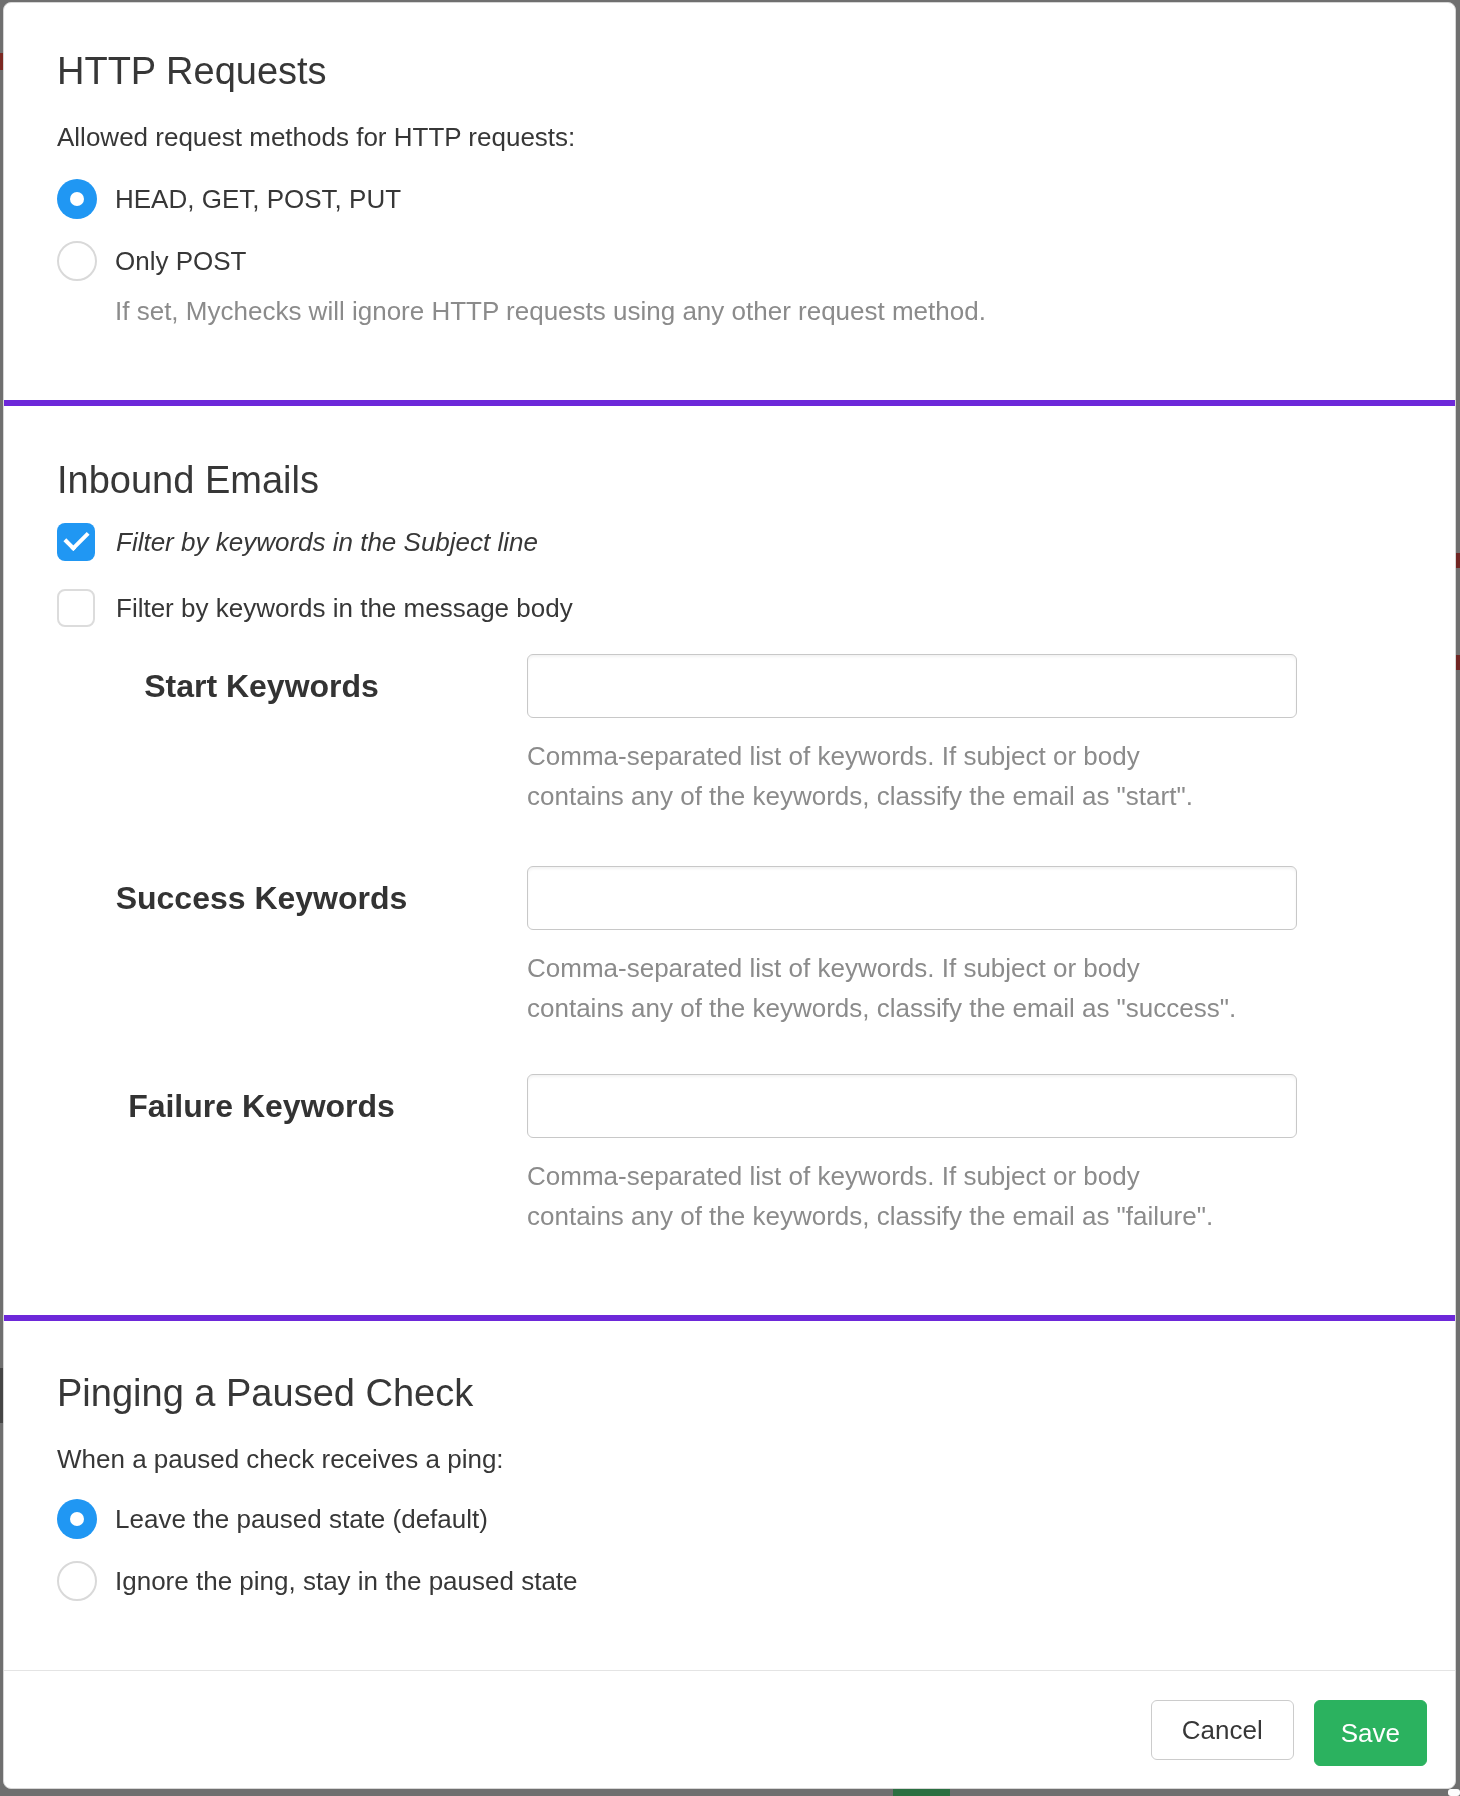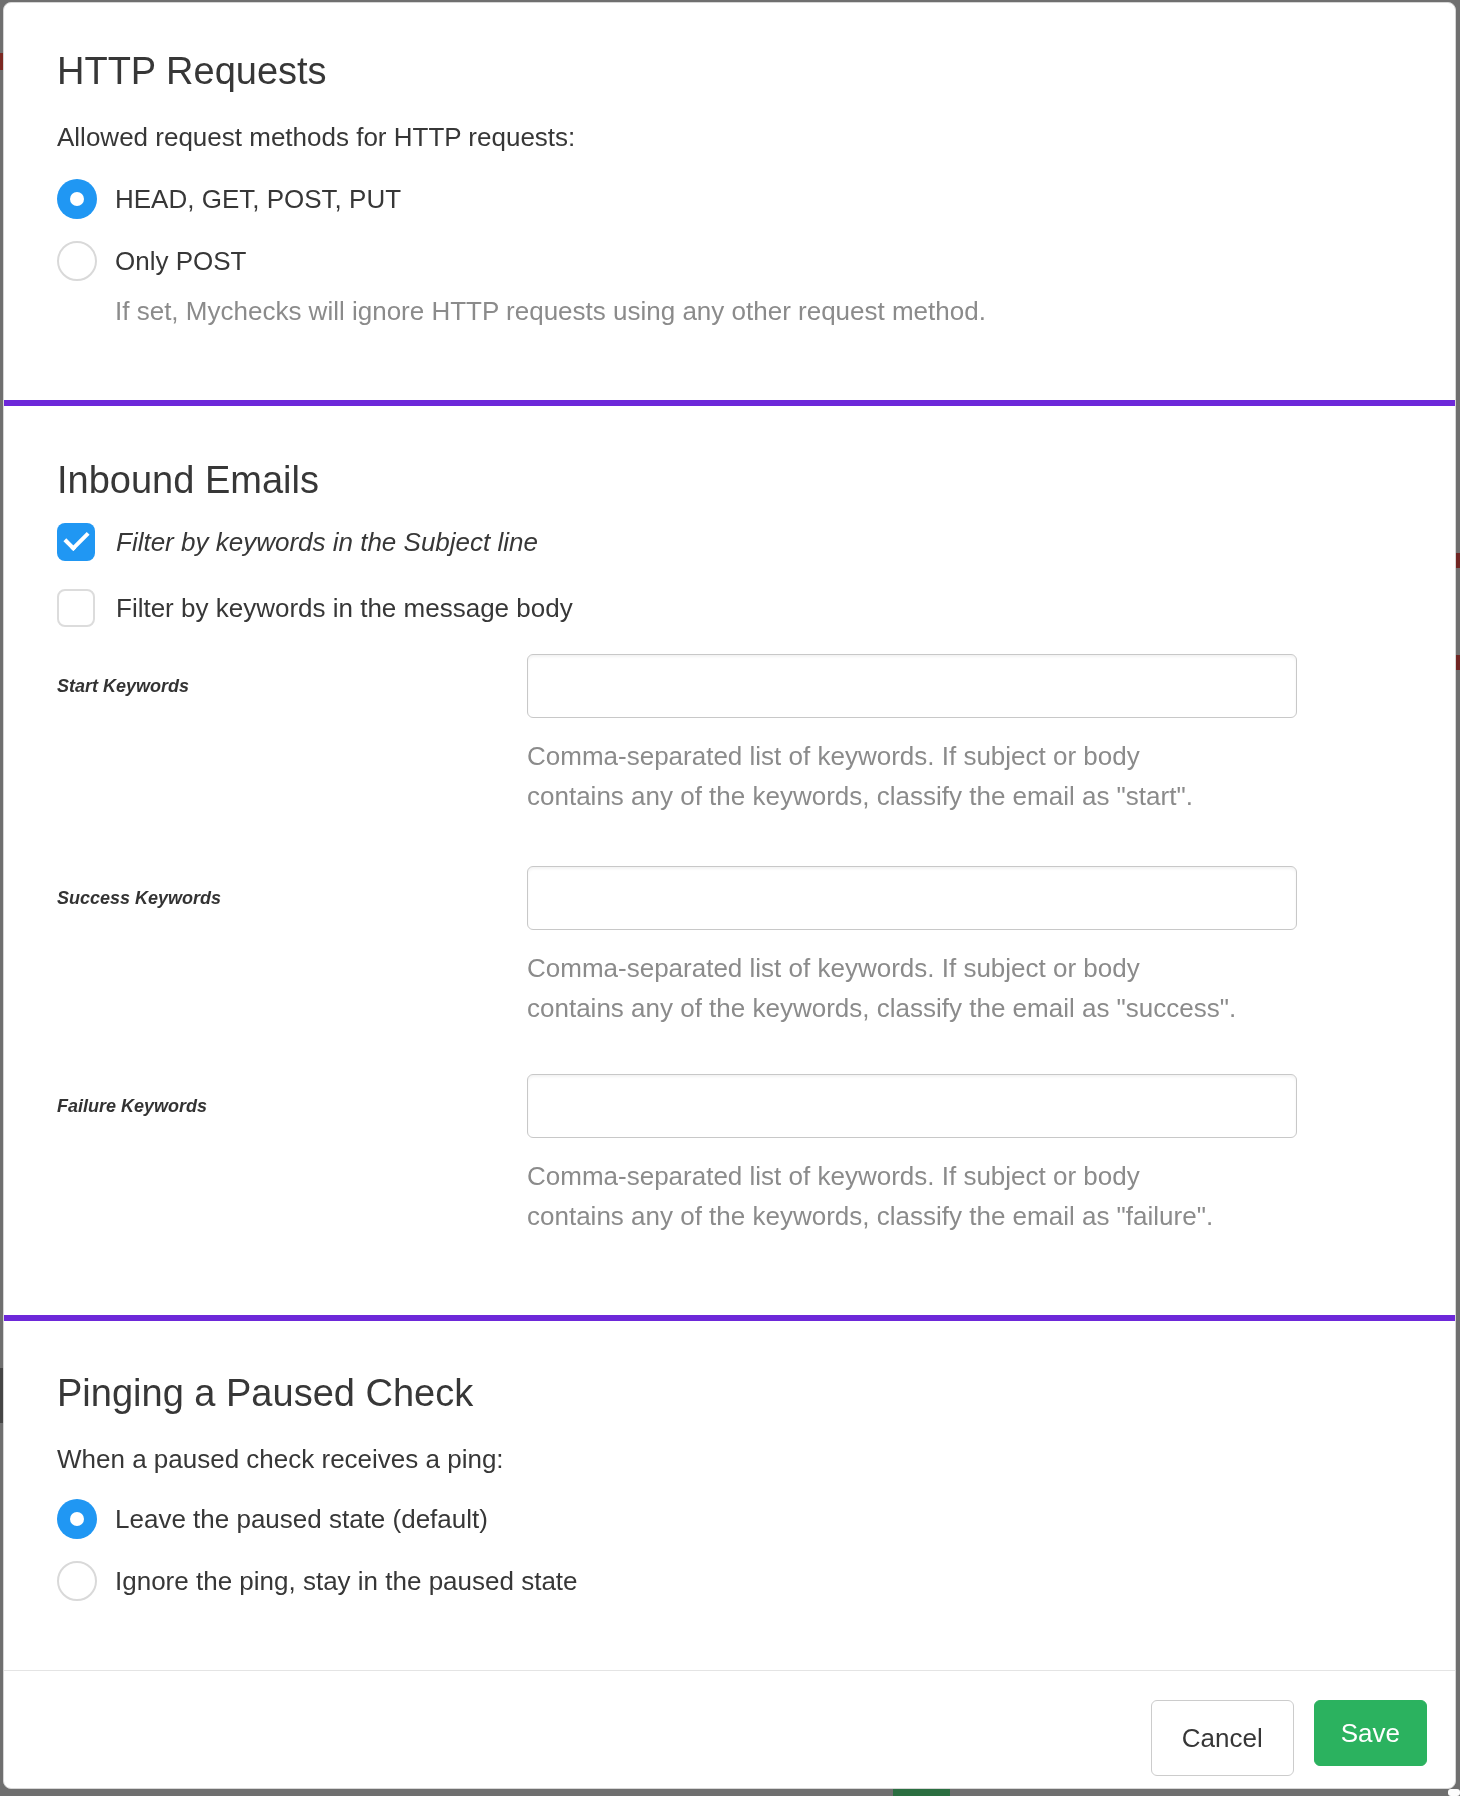--- a/index.html
+++ b/index.html
@@ -47,42 +47,42 @@
   }
   .checkbox.off{border:2px solid #dcdcdc;background:#fff;}
   .sec2 .crow1{margin-top:20px;font-style:italic;}
   .sec2 .crow2{margin-top:26px;}
 
   
   .field-row{display:flex;margin-top:26px;}
   .field-row.fr2{margin-top:50px;}
   .field-row.fr3{margin-top:46px;}
   .field-label{
-    flex:0 0 409px;text-align:left;font-weight:700;font-size:18px;line-height:30px;
-    padding-top:17px;box-sizing:border-box;color:#333;font-style:italic;
+    flex:0 0 409px;text-align:center;font-weight:700;font-size:32px;line-height:30px;
+    padding-top:17px;box-sizing:border-box;color:#333;
   }
   .field-input{
     margin-left:61px;width:770px;height:64px;box-sizing:border-box;
     border:1px solid #c8c8c8;border-radius:6px;
     box-shadow:inset 0 2px 3px rgba(0,0,0,0.05);
     font-size:26px;padding:0 16px;font-family:inherit;color:#373737;background:#fff;
   }
   .field-help{margin-left:470px;margin-top:18px;line-height:40px;width:800px;}
 
   .sec3 .row1{margin-top:24px;}
   .sec3 .row2{margin-top:22px;}
 
   
   .footer{
     height:119px;box-sizing:border-box;border-top:1px solid #e4e4e4;
     display:flex;justify-content:flex-end;align-items:flex-start;
     padding:29px 28px 0 0;gap:20px;
   }
   .btn{font-size:26px;line-height:26px;border-radius:6px;box-sizing:border-box;font-family:inherit;cursor:pointer;}
-  .btn-cancel{background:#fff;border:1px solid #cccccc;color:#373737;height:76px;padding:0 30px;}
+  .btn-cancel{background:#fff;border:1px solid #cccccc;color:#373737;height:60px;padding:0 30px;}
   .btn-save{background:#2bb25f;border:1px solid #2bb25f;color:#ffffff;height:66px;padding:0 26px;}
 
   
   .bottom-strip{position:absolute;left:0;bottom:0;width:1460px;height:7px;overflow:hidden;}
   .bg-frag{position:absolute;top:1px;font-size:26px;color:#1f1f1f;white-space:nowrap;}
   .bg-frag.spread{word-spacing:24px;}
   .bg-badge{position:absolute;left:893px;top:0;width:57px;height:7px;background:#2b6f41;}
   .bg-scroll{position:absolute;left:1448px;top:0;width:12px;height:7px;background:#fdfdfd;border-radius:3px;}
   .edge-mark{position:absolute;}
   .mark-red-left{left:0;top:53px;width:3px;height:17px;background:#7b2822;}

